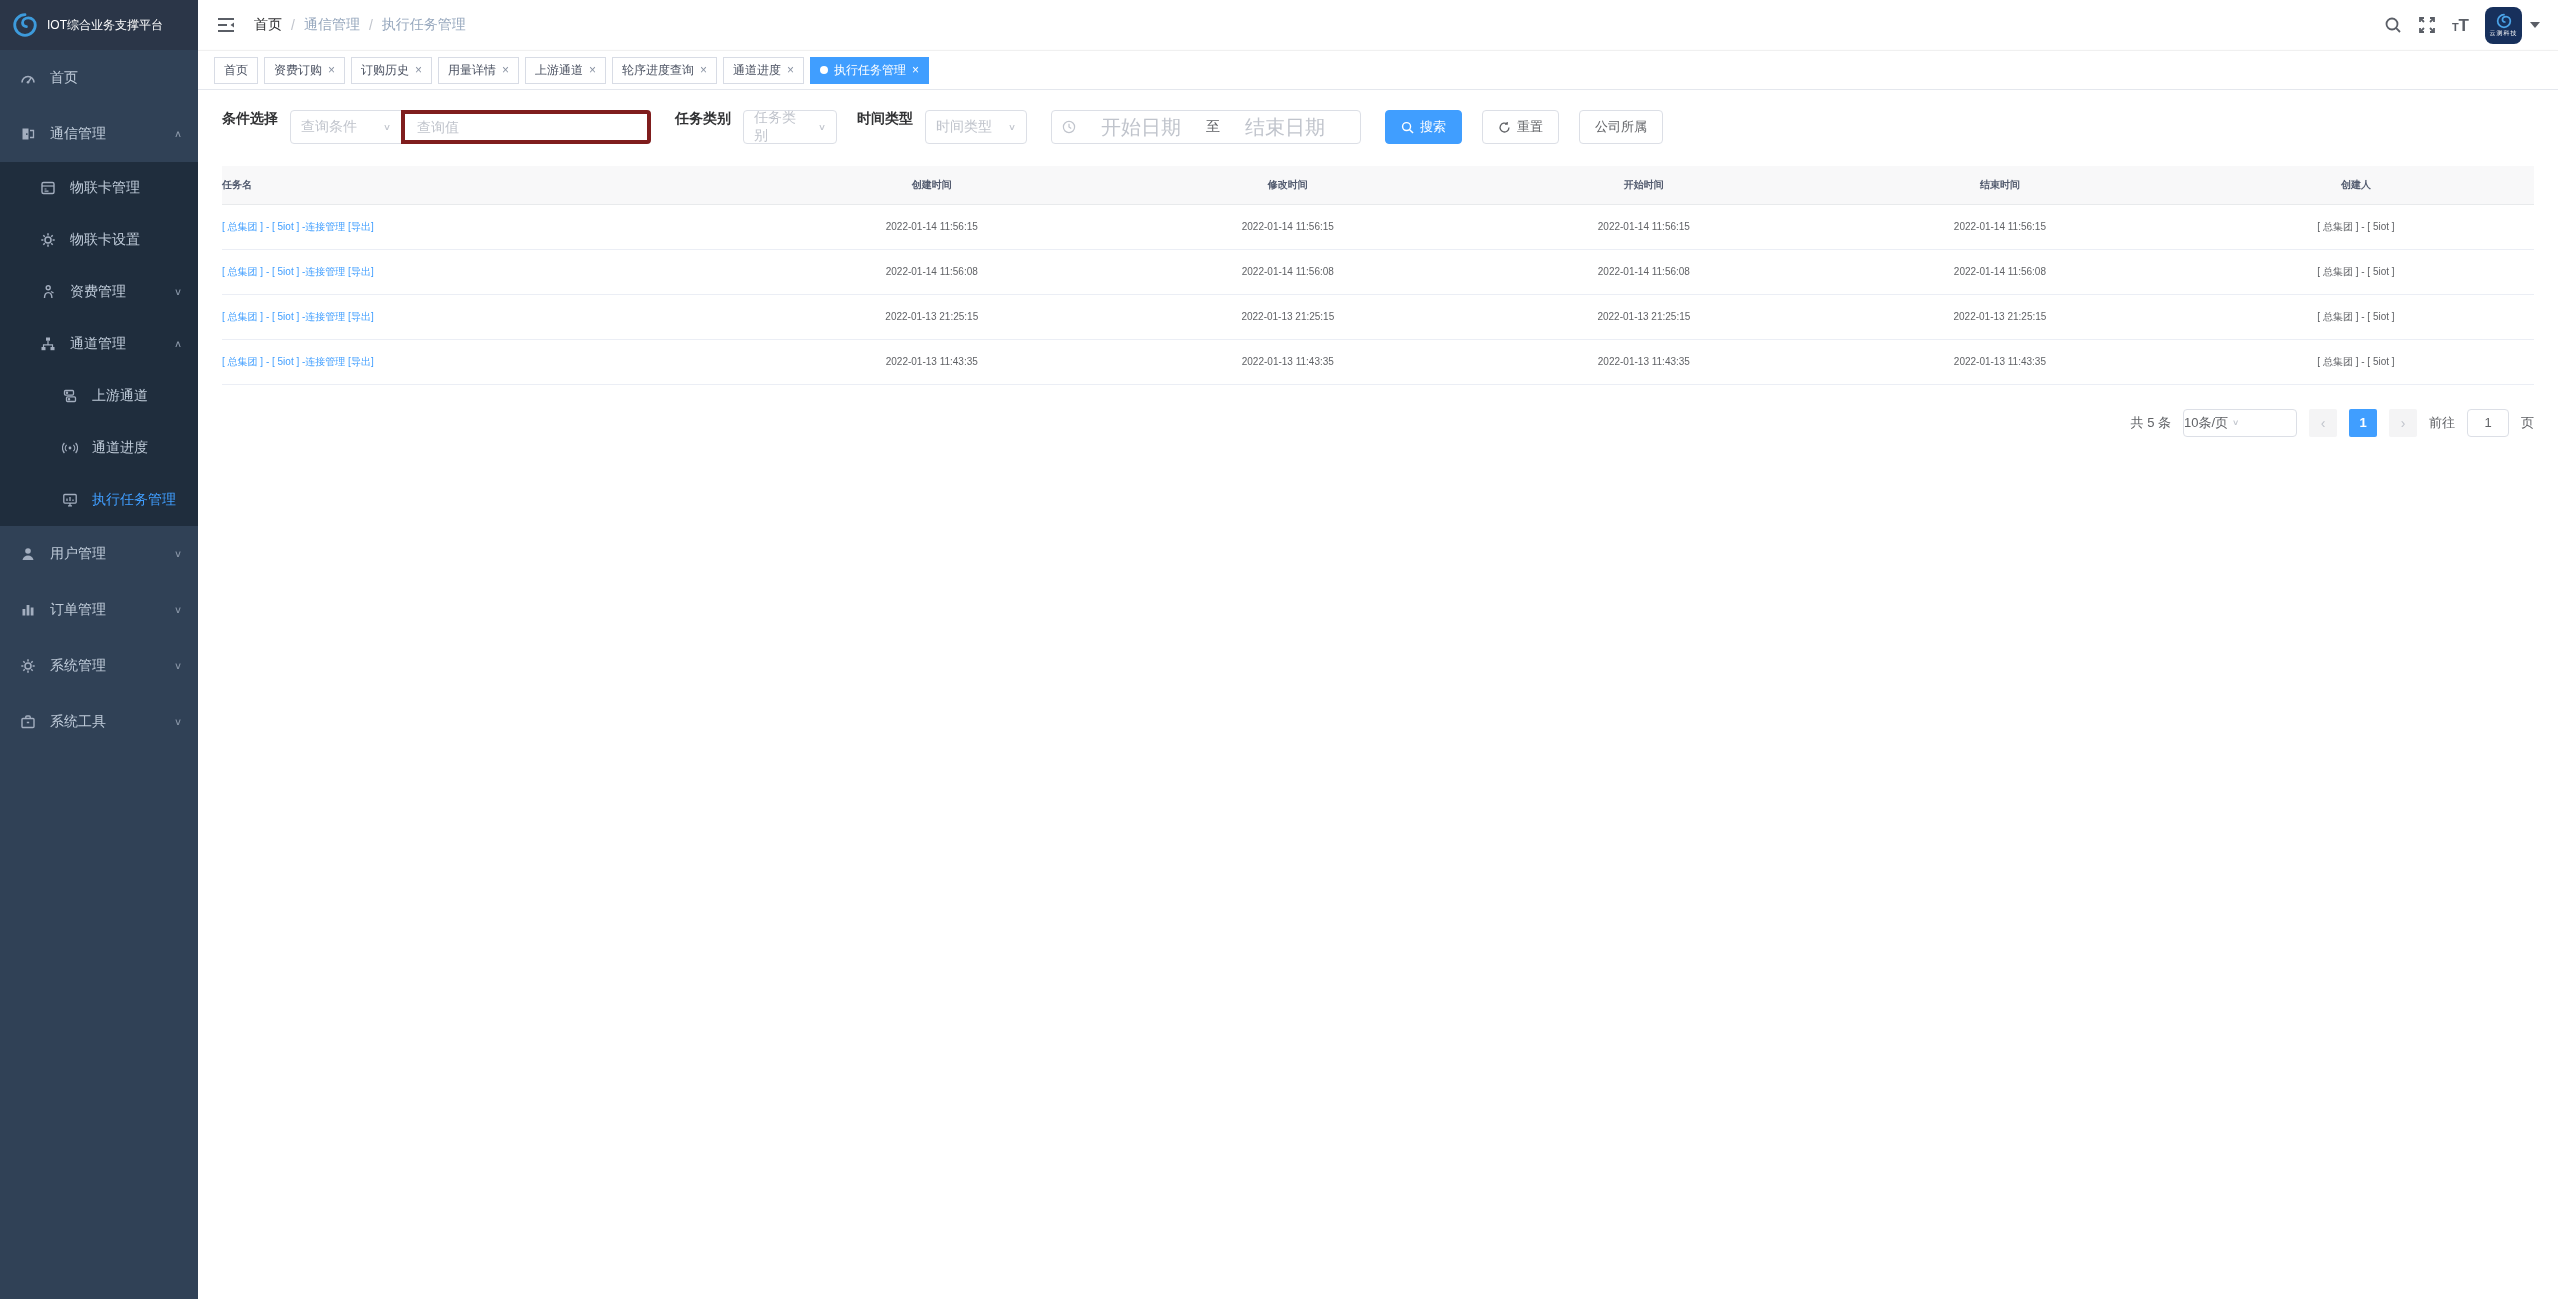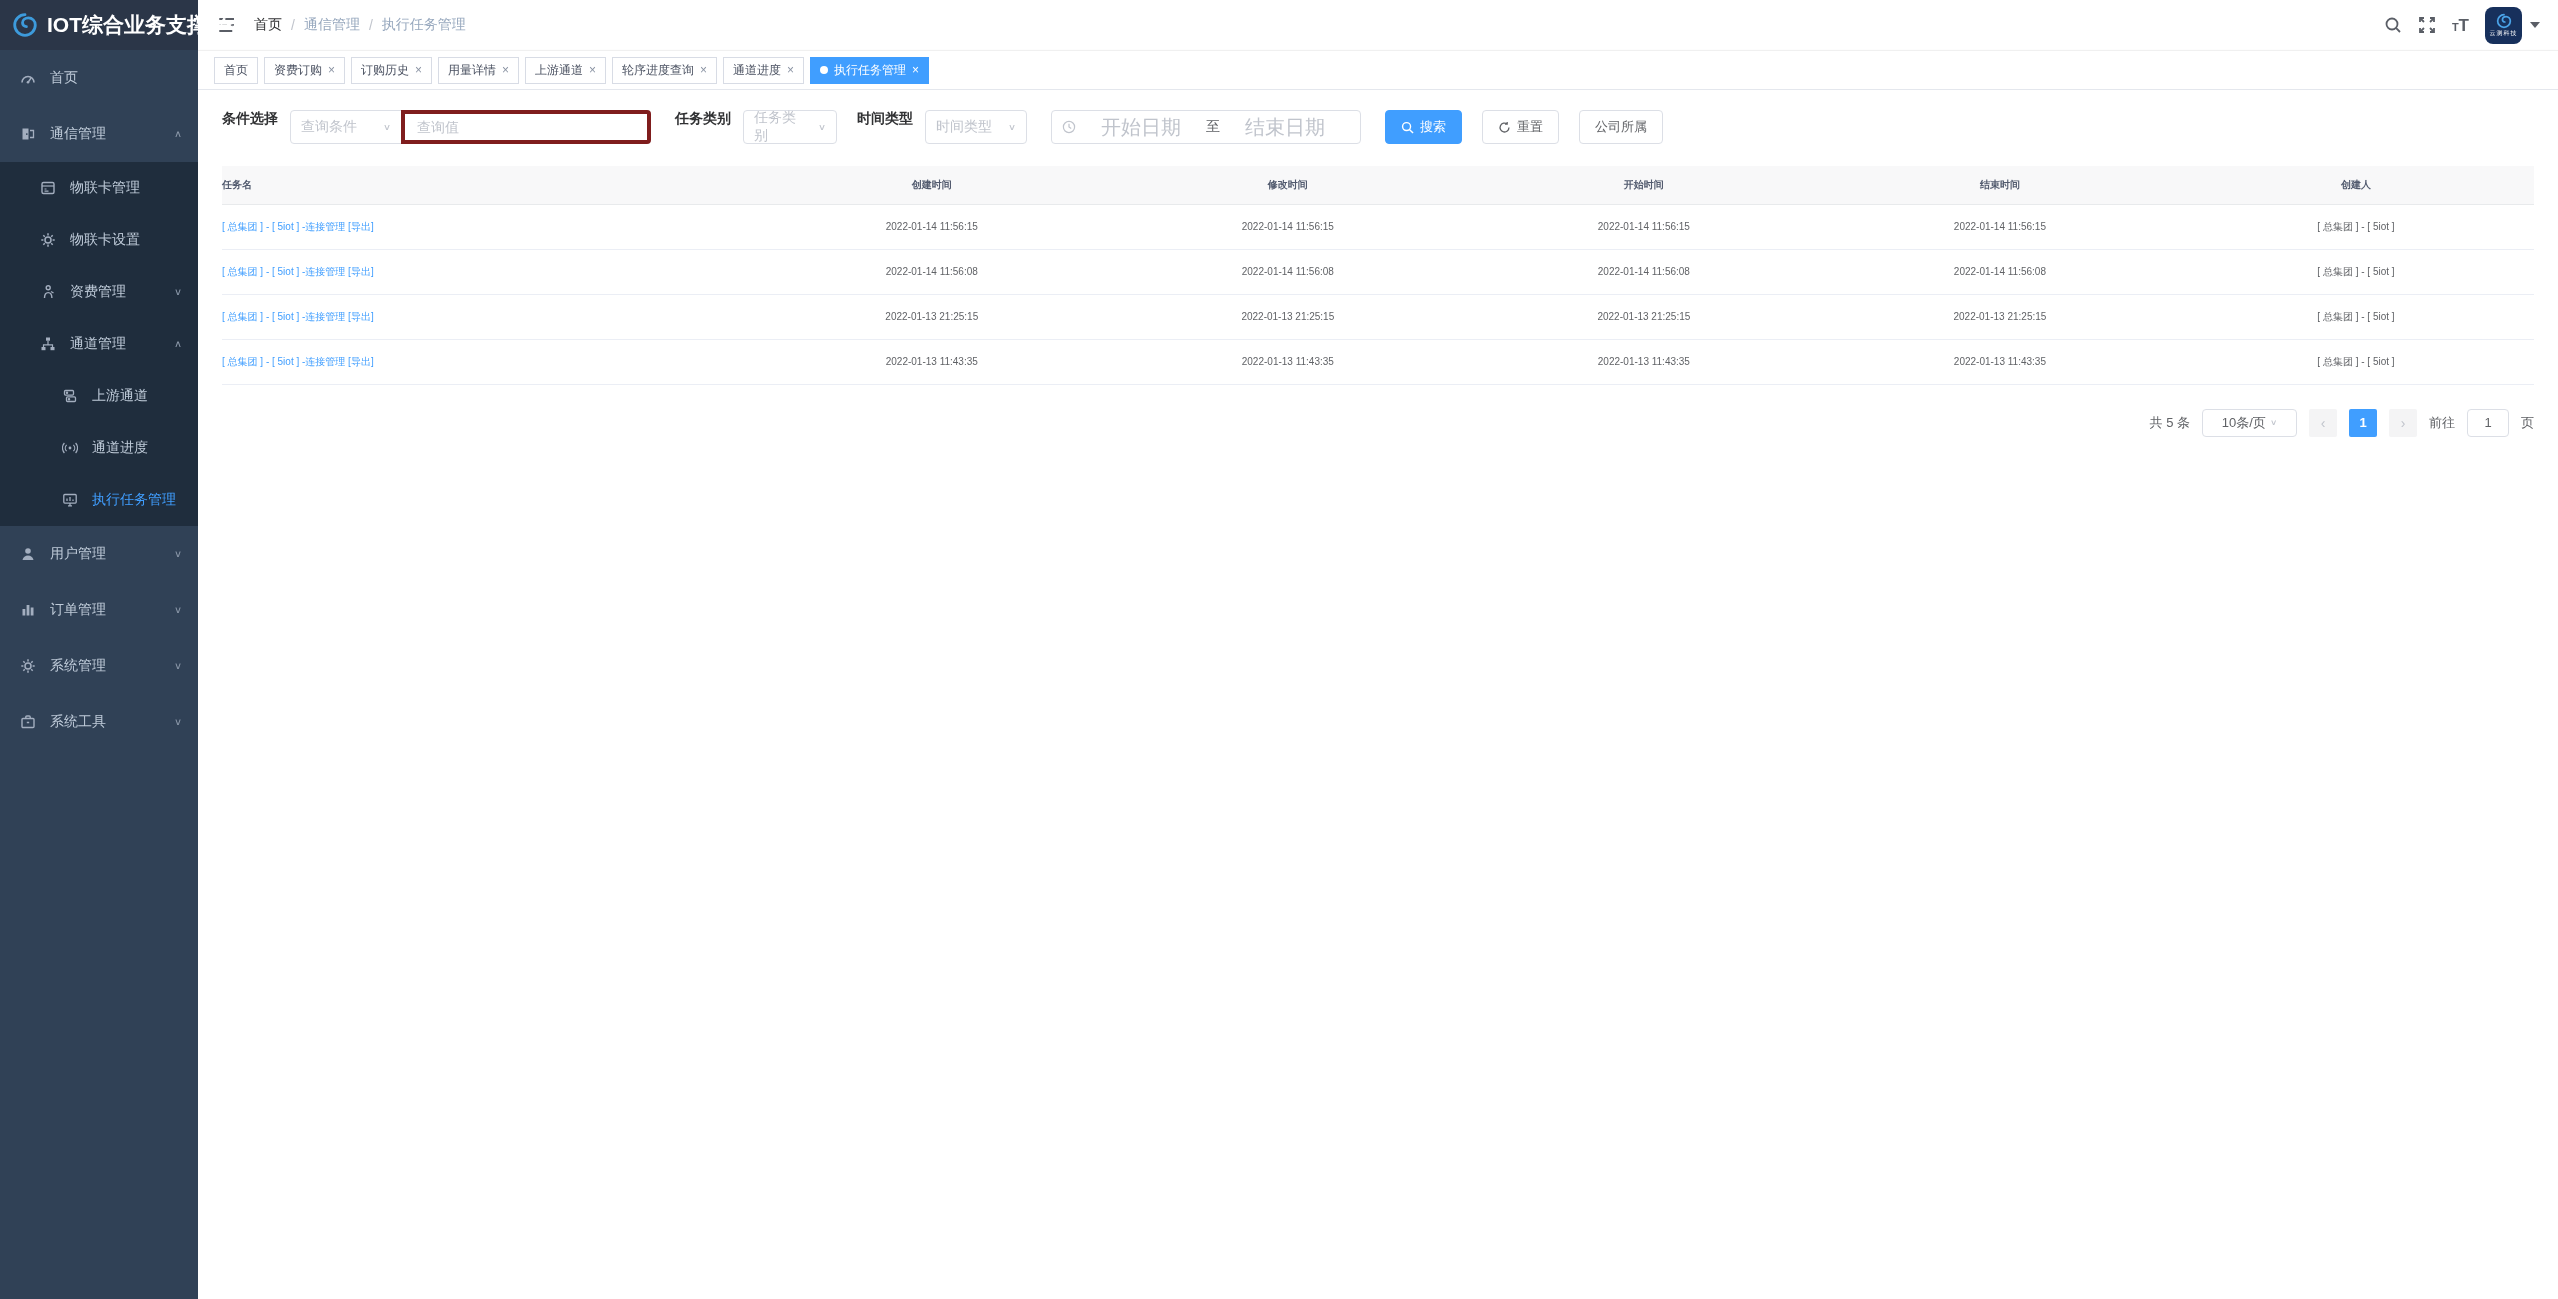--- a/index.html
+++ b/index.html
@@ -2,21 +2,21 @@
 <html><head>
 <meta charset="utf-8">
 <style>
   * { margin:0; padding:0; box-sizing:border-box; }
   html,body { width:2558px; height:1299px; overflow:hidden; background:#fff;
     font-family:"Liberation Sans","DejaVu Sans",sans-serif; }
 
   
   .sidebar { position:fixed; left:0; top:0; bottom:0; width:198px; background:#304156; z-index:5; }
   .logo { height:50px; display:flex; align-items:center; gap:9px; padding:0 10px 0 12px; background:#2b3648; }
-  .logo-text { color:#fff; font-size:21px; font-weight:bold; white-space:nowrap; }
+  .logo-text { color:#fff; font-size:12px; font-weight:normal; white-space:nowrap; }
   .mi { display:flex; align-items:center; height:56px; padding:0 16px 0 20px; font-size:14px;
         color:#bfcbd9; cursor:pointer; white-space:nowrap; }
   .mi .ic { width:16px; height:16px; margin-right:14px; color:#a3aebf; flex:0 0 16px; }
   .mi .caret { margin-left:auto; color:#8a97a8; font-size:11px; transform:scaleY(.85); }
   .submenu { background:#1f2d3d; }
   .mi.l2 { height:52px; padding-left:40px; }
   .mi.l3 { height:52px; padding-left:62px; }
   .mi.active { color:#409EFF; }
   .ic svg { width:100%; height:100%; display:block; }
 
@@ -83,22 +83,22 @@
   thead th { background:#f8f8f9; color:#515a6e; font-weight:bold; height:38px; text-align:center;
              border-bottom:1px solid #e8eaec; }
   thead th:first-child { text-align:left; }
   tbody td { height:45px; border-bottom:1px solid #ebeef5; color:#606266; text-align:center; white-space:nowrap; }
   tbody td:first-child { text-align:left; }
   .link { color:#409EFF; cursor:pointer; }
 
   
   .pagination { display:flex; justify-content:flex-end; align-items:center; gap:12px; margin-top:24px;
                 font-size:13px; color:#606266; }
-  .psize { width:95px; height:28px; border:1px solid #dcdfe6; border-radius:4px; display:flex;
-           align-items:center; justify-content:center; gap:4px; cursor:pointer; color:#606266; }
+  .psize { width:114px; height:28px; border:1px solid #dcdfe6; border-radius:4px; display:flex;
+           align-items:center; justify-content:flex-start; gap:4px; cursor:pointer; color:#606266; }
   .psize .sel-caret { color:#c0c4cc; font-size:10px; transform:scaleY(.8); }
   .pbtn { width:28px; height:28px; background:#f4f4f5; color:#c0c4cc; border-radius:2px;
           display:flex; align-items:center; justify-content:center; font-size:14px; cursor:pointer; }
   .pcur { width:28px; height:28px; background:#409EFF; color:#fff; border-radius:2px;
           display:flex; align-items:center; justify-content:center; font-weight:bold; cursor:pointer; }
   .goto-input { width:42px; height:28px; border:1px solid #dcdfe6; border-radius:4px; text-align:center;
                 font-size:13px; color:#606266; outline:none; }
 </style>
 </head>
 <body>

